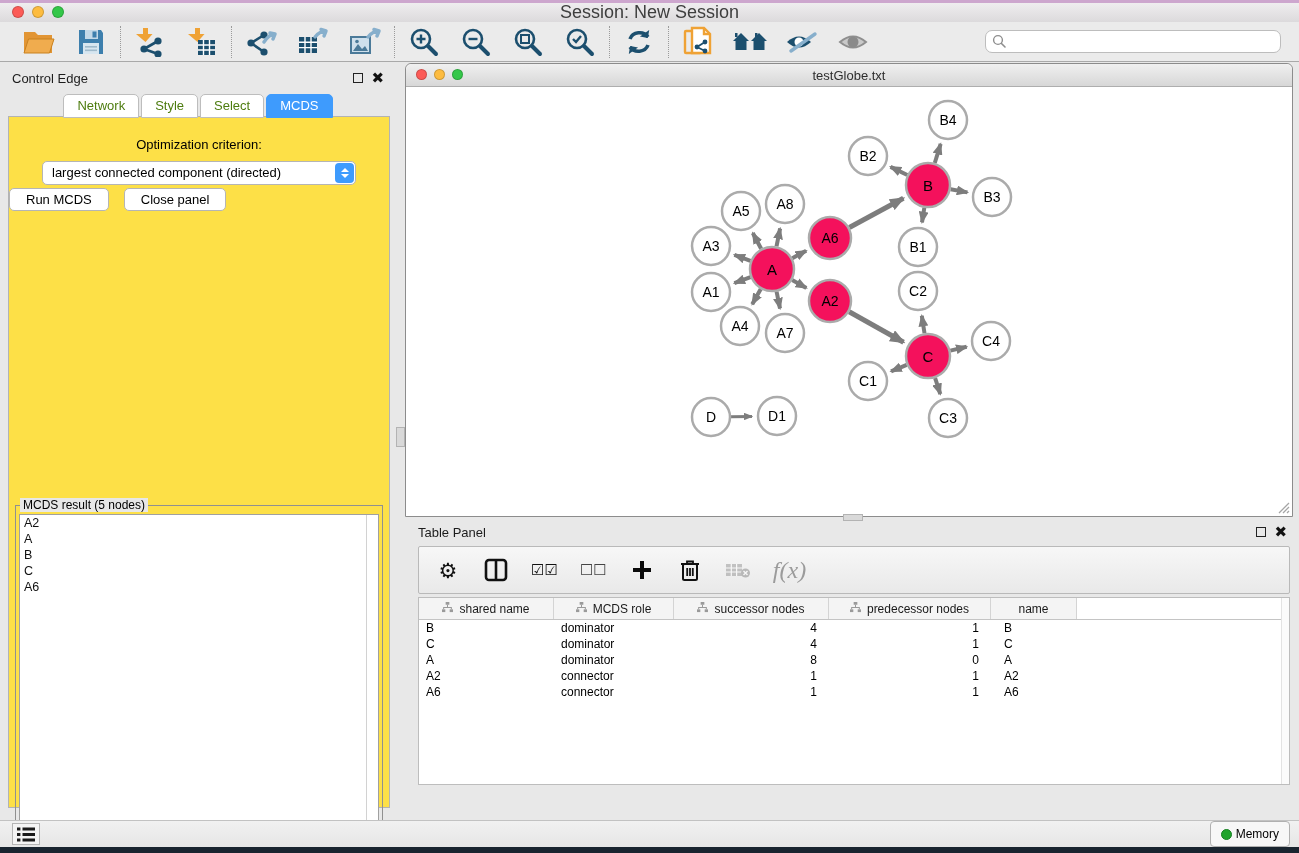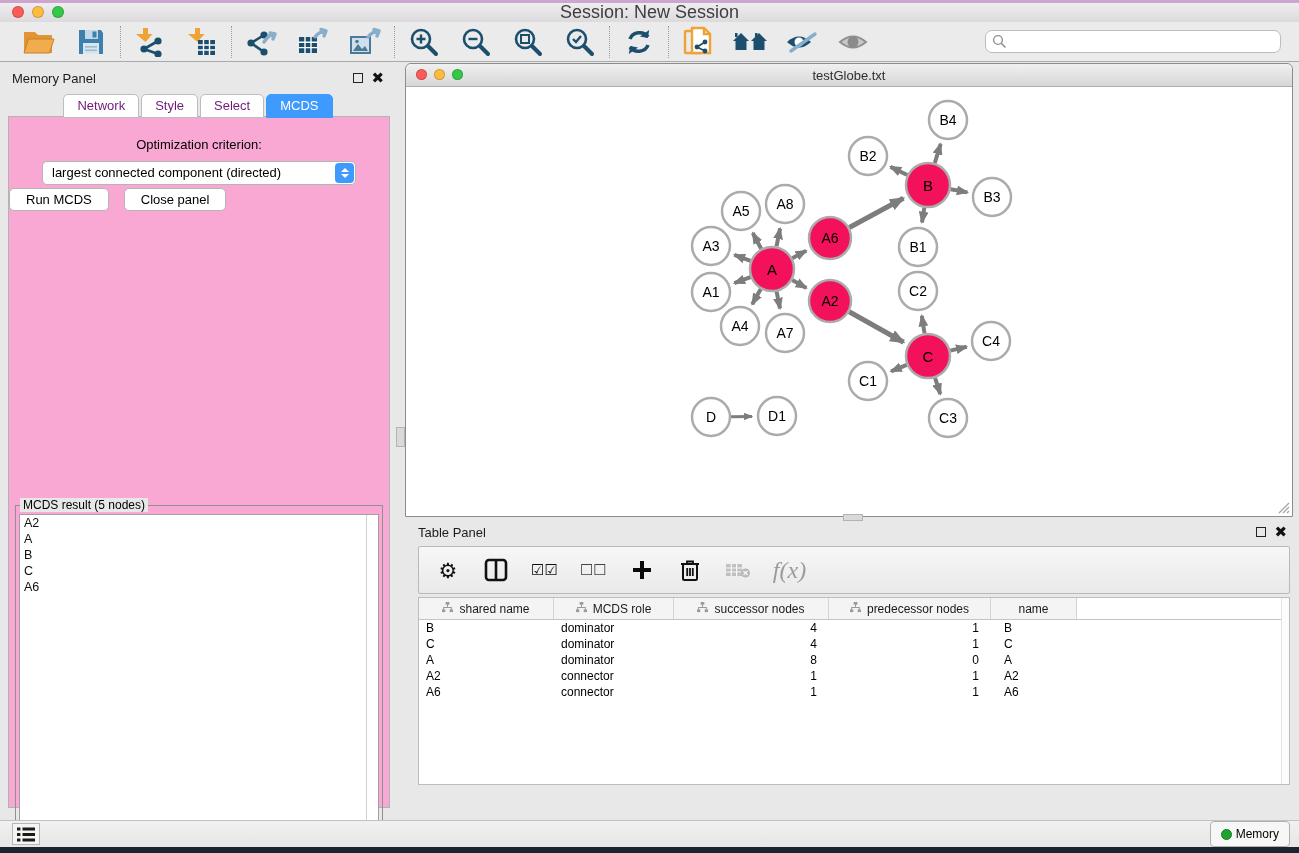--- a/index.html
+++ b/index.html
@@ -28,24 +28,24 @@
 
   
   .control-panel { position:absolute; left:8px; top:66px; width:382px; height:742px; }
   .cp-titlerow { height:24px; display:flex; align-items:center; }
   .cp-title { font-size:13px; color:#1c1c1c; padding-left:4px; }
   .winbtns { margin-left:auto; display:flex; align-items:center; gap:8px; padding-right:6px; }
   .float-icon { width:10px; height:10px; border:1.5px solid #222; display:inline-block; }
   .close-x { font-size:15px; font-weight:bold; color:#111; line-height:10px; }
   .cp-tabs { position:absolute; left:0; top:28px; width:100%; display:flex; justify-content:center; z-index:2; }
   .ctab { padding:3px 13px 4px; background:#fff; border:1px solid #bdbdbd; border-radius:5px 5px 0 0;
-    font-size:13px; color:#701a75; margin-right:2px; }
+    font-size:13px; color:#4d7c0f; margin-right:2px; }
   .ctab.active { background:#3e9bfd; border-color:#3e9bfd; color:#fff; }
   .cp-content { position:absolute; left:0; top:50px; width:382px; height:692px;
-    background:#f9a8d4; border:1px solid #b3b3b3; }
+    background:#fde047; border:1px solid #b3b3b3; }
   .opt-label { text-align:center; margin-top:20px; font-size:13px; color:#000; }
   .criterion { position:relative; margin:9px auto 0; width:314px; height:24px; background:#fff;
     border:1px solid #b5b5b5; border-radius:5px; font-size:13px; line-height:22px; padding-left:9px; color:#000; }
   .stepper { position:absolute; right:1px; top:1px; width:19px; height:20px; background:#3e9bfd;
     border-radius:4px; display:flex; flex-direction:column; align-items:center; justify-content:center; gap:2px; }
   .tri-up { width:0; height:0; border-left:4px solid transparent; border-right:4px solid transparent; border-bottom:4px solid #fff; }
   .tri-dn { width:0; height:0; border-left:4px solid transparent; border-right:4px solid transparent; border-top:4px solid #fff; }
   .cp-buttons { display:flex; gap:15px; margin-top:3px; }
   .btn { background:#fff; border:1px solid #b5b5b5; border-radius:5px; font-size:13px;
     color:#000; padding:3px 16px; }
@@ -289,21 +289,21 @@
             <circle cx="6" cy="6" r="4.4" fill="none" stroke="#8e8e8e" stroke-width="1.4"></circle>
             <path d="M9.5 9.5 L13 13" stroke="#8e8e8e" stroke-width="1.6" stroke-linecap="round"></path>
           </svg>
       </span>
       <input class="search-input" type="text" placeholder="" style="">
     </div>
   </div>
 
   <div class="control-panel">
     <div class="cp-titlerow">
-      <span class="cp-title">Memory Panel</span>
+      <span class="cp-title">Control Edge</span>
       <span class="winbtns">
         <span class="float-icon"></span>
         <span class="close-x">✖</span>
       </span>
     </div>
     <div class="cp-tabs" id="cp-tabs">
         <span class="ctab">Network</span>
         <span class="ctab">Style</span>
         <span class="ctab">Select</span>
         <span class="ctab active">MCDS</span>

